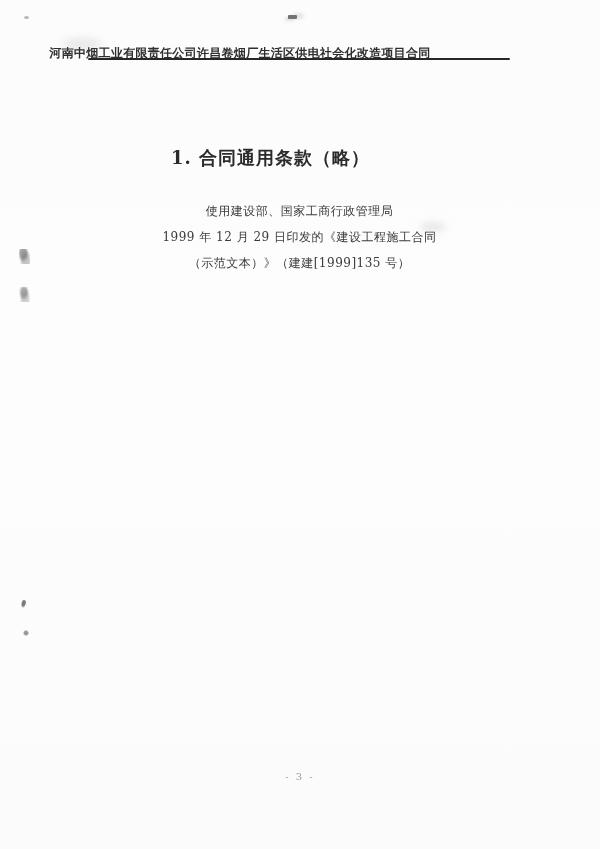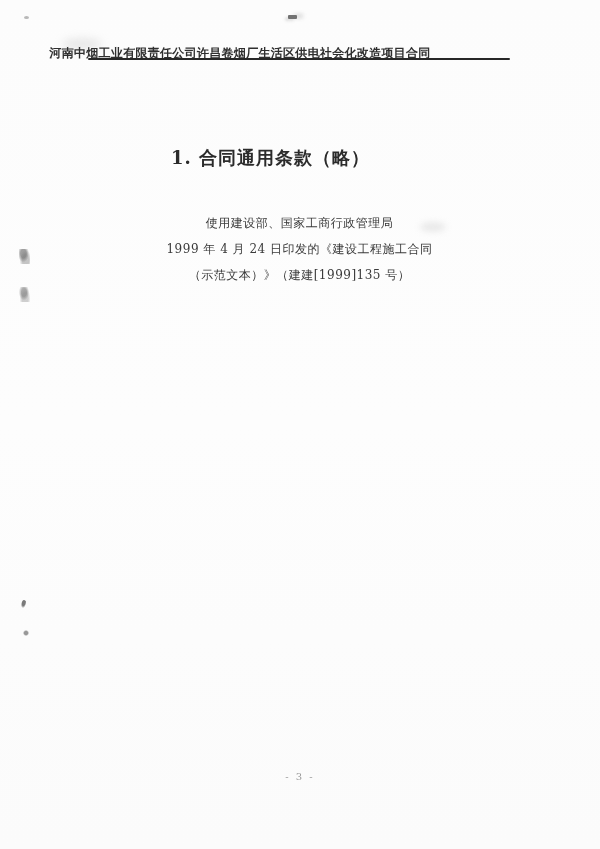--- a/index.html
+++ b/index.html
@@ -53,21 +53,21 @@
     left: 0;
     width: 541px;
     text-align: center;
     font-size: 18px;
     font-weight: 700;
     color: #2b2b2b;
     letter-spacing: 1px;
   }
   .body-block {
     position: absolute;
-    top: 210px;
+    top: 198px;
     left: 0;
     width: 599px;
     text-align: center;
     color: #3a3a3a;
   }
   .body-line {
     font-size: 12px;
     line-height: 26px;
     letter-spacing: 0.5px;
     white-space: nowrap;
@@ -167,19 +167,19 @@
 
   <div class="doc-header">
     <span class="doc-header-title">河南中烟工业有限责任公司许昌卷烟厂生活区供电社会化改造项目合同</span>
   </div>
   <div class="doc-header-rule"></div>
 
   <div class="section-title">1. 合同通用条款（略）</div>
 
   <div class="body-block">
     <div class="body-line">使用建设部、国家工商行政管理局</div>
-    <div class="body-line">1999 年 4 月 24 日印发的《建设工程施工合同</div>
+    <div class="body-line">1999 年 12 月 29 日印发的《建设工程施工合同</div>
     <div class="body-line">（示范文本）》（建建[1999]135 号）</div>
   </div>
 
   <div class="page-number">- 3 -</div>
 
 </div>
 
 </body></html>

